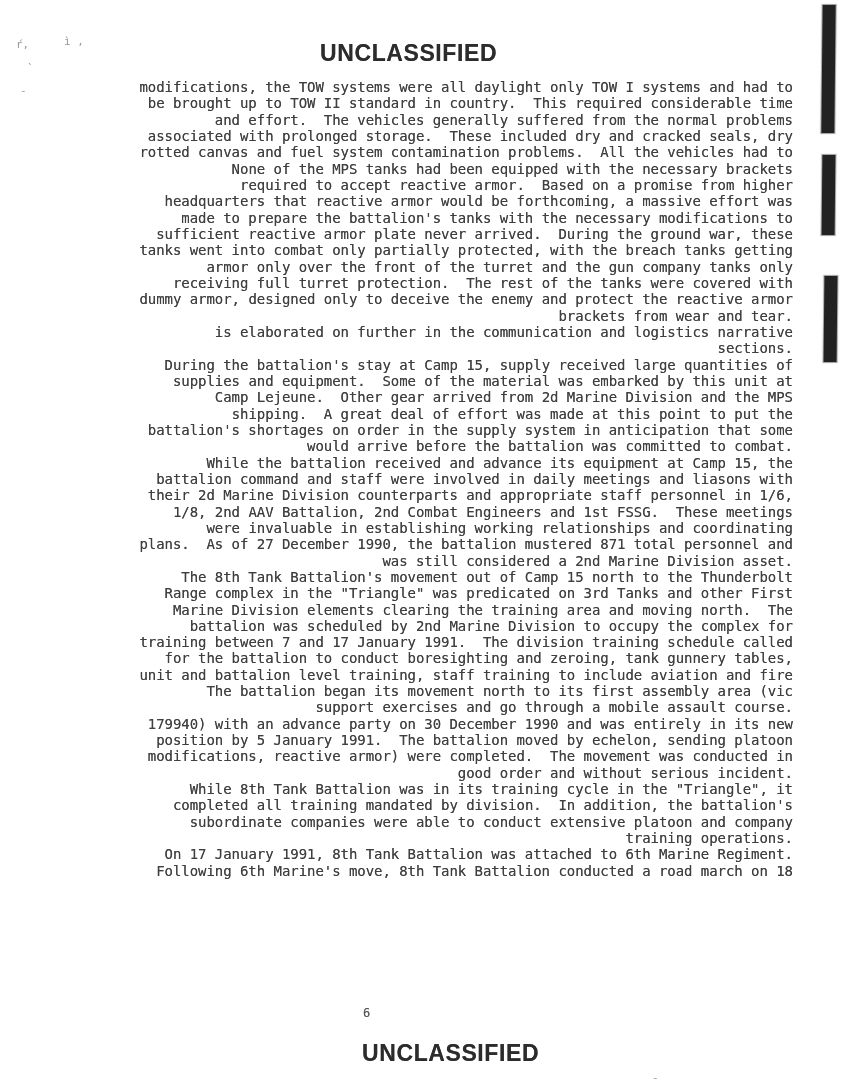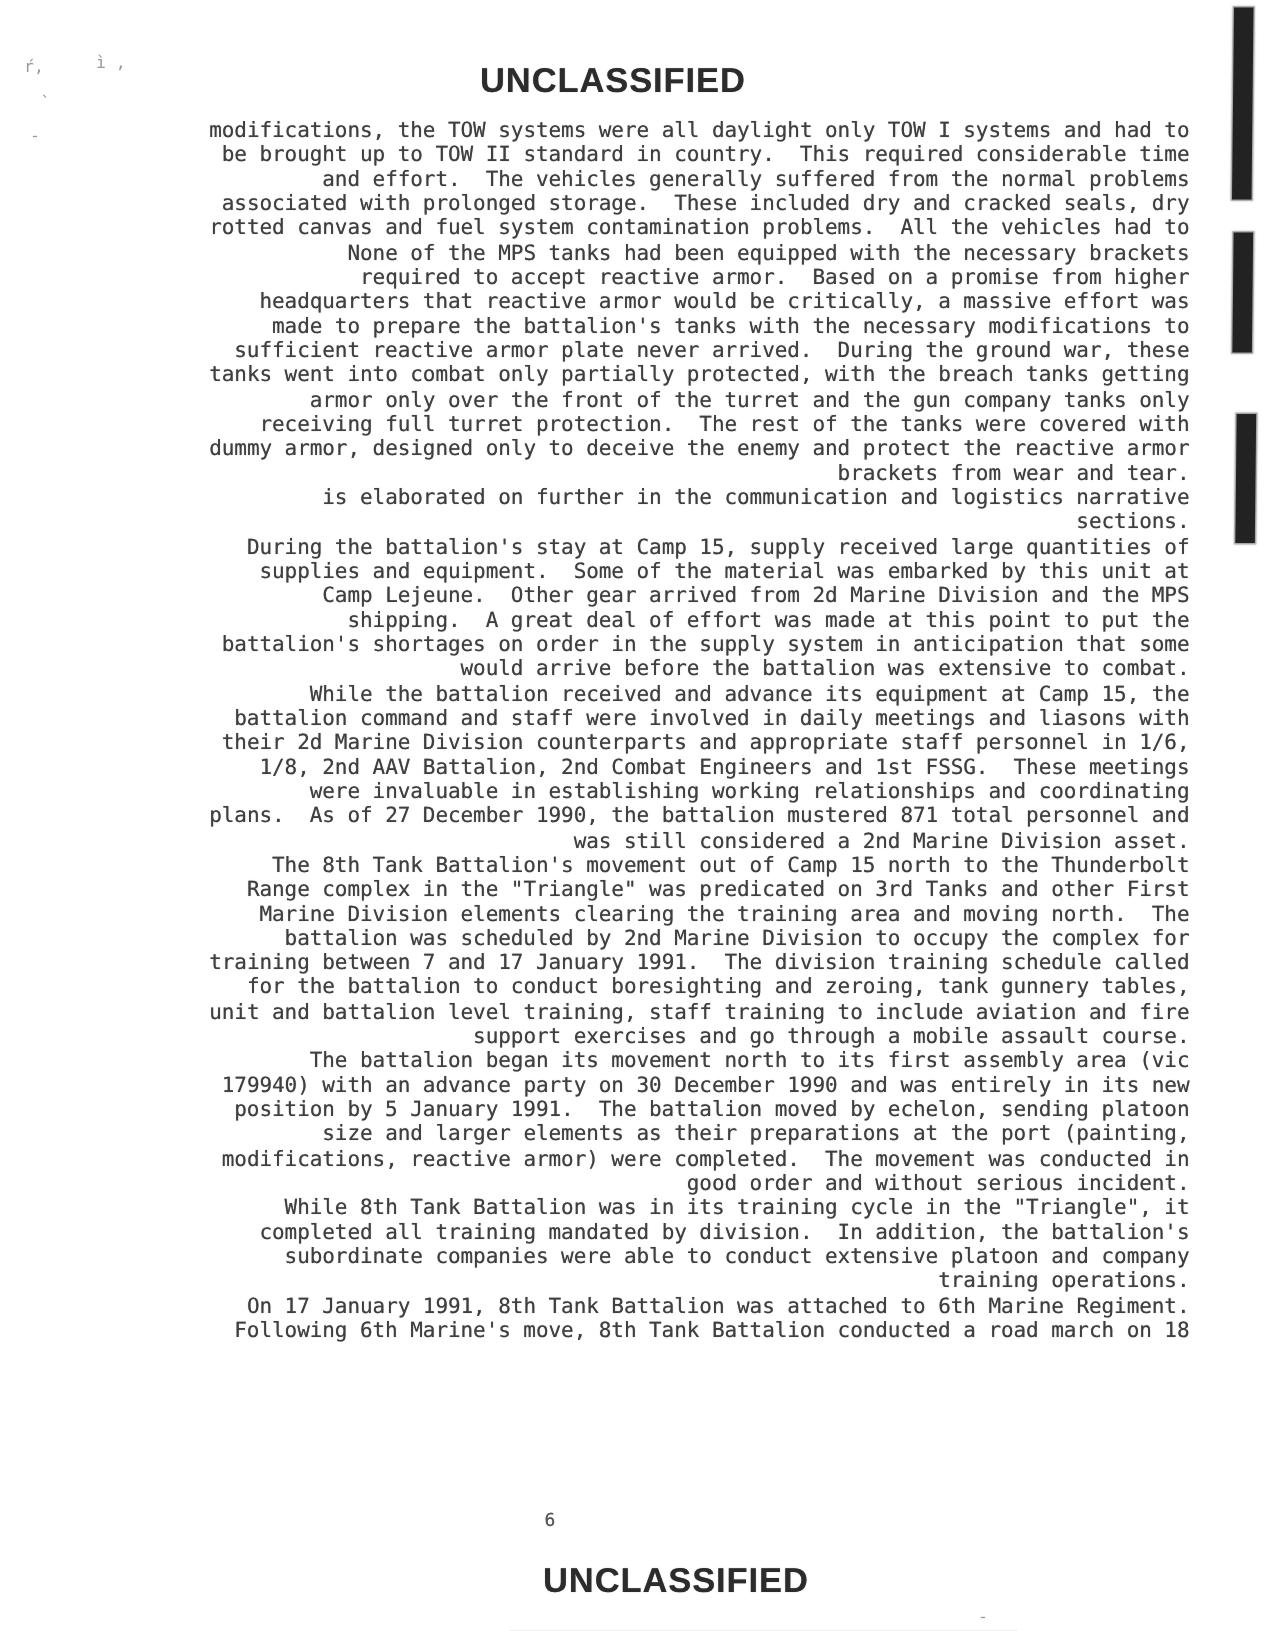--- a/index.html
+++ b/index.html
@@ -66,55 +66,54 @@
   <div class="classification top">UNCLASSIFIED</div>
 
   <div class="doc-body">
       <div class="text-line">modifications, the TOW systems were all daylight only TOW I systems and had to</div>
       <div class="text-line">be brought up to TOW II standard in country.  This required considerable time</div>
       <div class="text-line">and effort.  The vehicles generally suffered from the normal problems</div>
       <div class="text-line">associated with prolonged storage.  These included dry and cracked seals, dry</div>
       <div class="text-line">rotted canvas and fuel system contamination problems.  All the vehicles had to</div>
       <div class="text-line">   None of the MPS tanks had been equipped with the necessary brackets</div>
       <div class="text-line">required to accept reactive armor.  Based on a promise from higher</div>
-      <div class="text-line">headquarters that reactive armor would be critically, a massive effort was</div>
+      <div class="text-line">headquarters that reactive armor would be forthcoming, a massive effort was</div>
       <div class="text-line">made to prepare the battalion's tanks with the necessary modifications to</div>
       <div class="text-line">sufficient reactive armor plate never arrived.  During the ground war, these</div>
       <div class="text-line">tanks went into combat only partially protected, with the breach tanks getting</div>
       <div class="text-line">armor only over the front of the turret and the gun company tanks only</div>
       <div class="text-line">receiving full turret protection.  The rest of the tanks were covered with</div>
       <div class="text-line">dummy armor, designed only to deceive the enemy and protect the reactive armor</div>
       <div class="text-line">brackets from wear and tear.</div>
       <div class="text-line">is elaborated on further in the communication and logistics narrative</div>
       <div class="text-line">sections.</div>
       <div class="text-line">   During the battalion's stay at Camp 15, supply received large quantities of</div>
       <div class="text-line">supplies and equipment.  Some of the material was embarked by this unit at</div>
       <div class="text-line">Camp Lejeune.  Other gear arrived from 2d Marine Division and the MPS</div>
       <div class="text-line">shipping.  A great deal of effort was made at this point to put the</div>
       <div class="text-line">battalion's shortages on order in the supply system in anticipation that some</div>
-      <div class="text-line">would arrive before the battalion was extensive to combat.</div>
+      <div class="text-line">would arrive before the battalion was committed to combat.</div>
       <div class="text-line">   While the battalion received and advance its equipment at Camp 15, the</div>
       <div class="text-line">battalion command and staff were involved in daily meetings and liasons with</div>
       <div class="text-line">their 2d Marine Division counterparts and appropriate staff personnel in 1/6,</div>
       <div class="text-line">1/8, 2nd AAV Battalion, 2nd Combat Engineers and 1st FSSG.  These meetings</div>
       <div class="text-line">were invaluable in establishing working relationships and coordinating</div>
       <div class="text-line">plans.  As of 27 December 1990, the battalion mustered 871 total personnel and</div>
       <div class="text-line">was still considered a 2nd Marine Division asset.</div>
       <div class="text-line">   The 8th Tank Battalion's movement out of Camp 15 north to the Thunderbolt</div>
       <div class="text-line">Range complex in the "Triangle" was predicated on 3rd Tanks and other First</div>
       <div class="text-line">Marine Division elements clearing the training area and moving north.  The</div>
       <div class="text-line">battalion was scheduled by 2nd Marine Division to occupy the complex for</div>
       <div class="text-line">training between 7 and 17 January 1991.  The division training schedule called</div>
       <div class="text-line">for the battalion to conduct boresighting and zeroing, tank gunnery tables,</div>
       <div class="text-line">unit and battalion level training, staff training to include aviation and fire</div>
+      <div class="text-line">   The battalion began its movement north to its first assembly area (vic</div>
       <div class="text-line">support exercises and go through a mobile assault course.</div>
-      <div class="text-line">   The battalion began its movement north to its first assembly area (vic</div>
       <div class="text-line">179940) with an advance party on 30 December 1990 and was entirely in its new</div>
       <div class="text-line">position by 5 January 1991.  The battalion moved by echelon, sending platoon</div>
-      <div class="text-line">size and larger elements as their preparations at the port (painting,</div>
       <div class="text-line">modifications, reactive armor) were completed.  The movement was conducted in</div>
       <div class="text-line">good order and without serious incident.</div>
       <div class="text-line">   While 8th Tank Battalion was in its training cycle in the "Triangle", it</div>
       <div class="text-line">completed all training mandated by division.  In addition, the battalion's</div>
       <div class="text-line">subordinate companies were able to conduct extensive platoon and company</div>
       <div class="text-line">training operations.</div>
       <div class="text-line">   On 17 January 1991, 8th Tank Battalion was attached to 6th Marine Regiment.</div>
       <div class="text-line">Following 6th Marine's move, 8th Tank Battalion conducted a road march on 18</div>
     </div>
 

